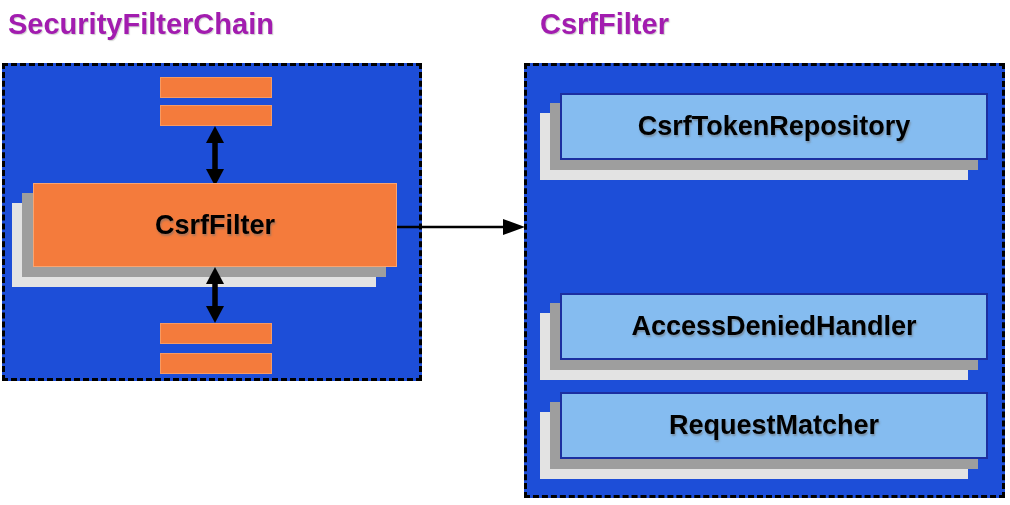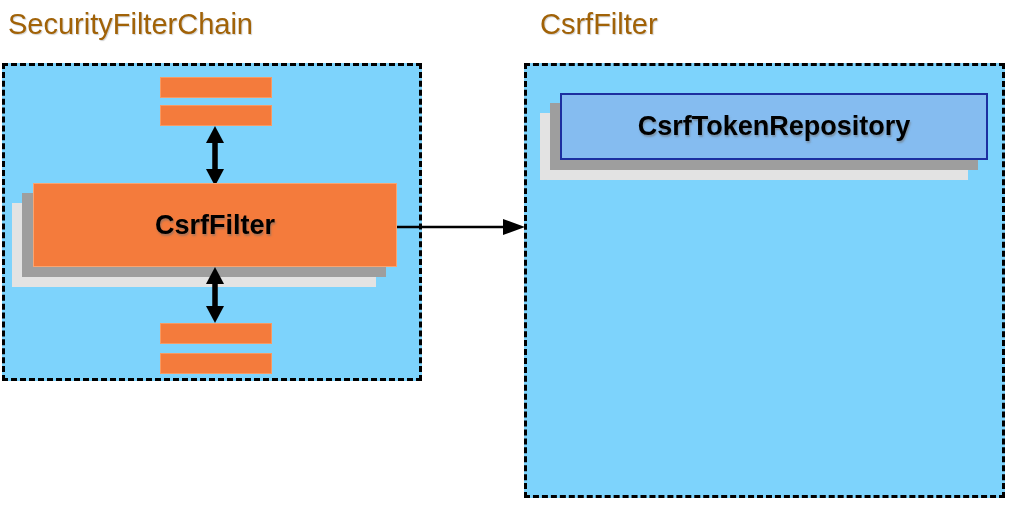--- a/index.html
+++ b/index.html
@@ -6,31 +6,31 @@
   html, body { background: #ffffff; }
   body {
     width: 1010px; height: 505px;
     font-family: "Liberation Sans", "DejaVu Sans", sans-serif;
     position: relative; overflow: hidden;
   }
   .canvas { position: absolute; inset: 0; }
 
   .title {
     position: absolute;
-    font-size: 29px; font-weight: normal; color: #a16207;
+    font-size: 29px; font-weight: bold; color: #a21caf;
     line-height: 34px; white-space: nowrap;
     text-shadow: 1px 1px 1px rgba(150,150,150,0.45);
   }
   #left-title  { left: 8px;  top: 7px; }
   #right-title { left: 540px; top: 7px; }
 
   .panel {
     position: absolute;
     border: 3px dashed #000;
-    background: #7dd3fc;
+    background: #1d4ed8;
   }
   #left-panel  { left: 2px;   top: 63px; width: 420px; height: 318px; }
   #right-panel { left: 524px; top: 63px; width: 481px; height: 435px; }
 
   .bar {
     position: absolute; left: 155px;
     width: 112px; height: 21px;
     background: #f47b3c;
     border: 1px solid #f79a63;
   }
@@ -97,15 +97,21 @@
 
   <svg id="connector" viewBox="0 0 130 20">
     <line x1="0" y1="10" x2="108" y2="10" stroke="#000" stroke-width="2.4"></line>
     <polygon points="106,2 128,10 106,18" fill="#000"></polygon>
   </svg>
 
   <div class="panel" id="right-panel">
     <div class="blue-box" style="top:27px">
       <span class="box-label">CsrfTokenRepository</span>
     </div>
+    <div class="blue-box" style="top:227px">
+      <span class="box-label">AccessDeniedHandler</span>
+    </div>
+    <div class="blue-box" style="top:326px">
+      <span class="box-label">RequestMatcher</span>
+    </div>
   </div>
 
 </div>
 
 </body></html>

